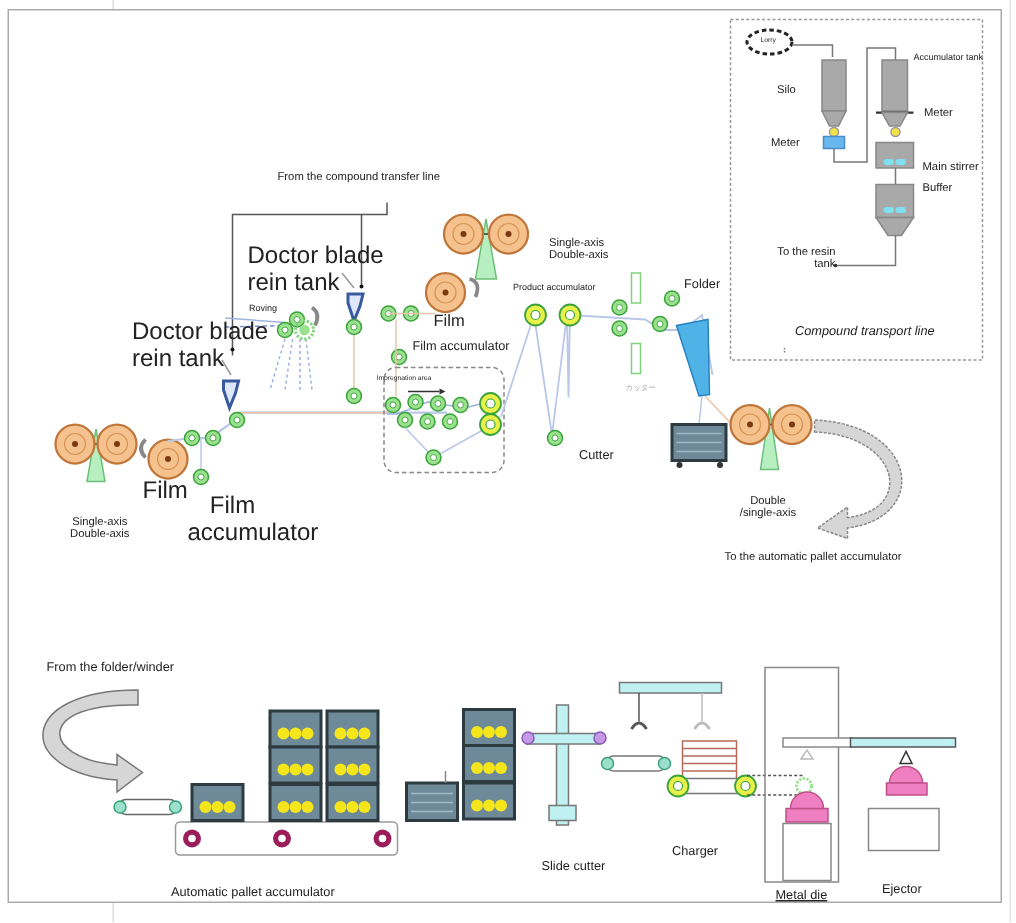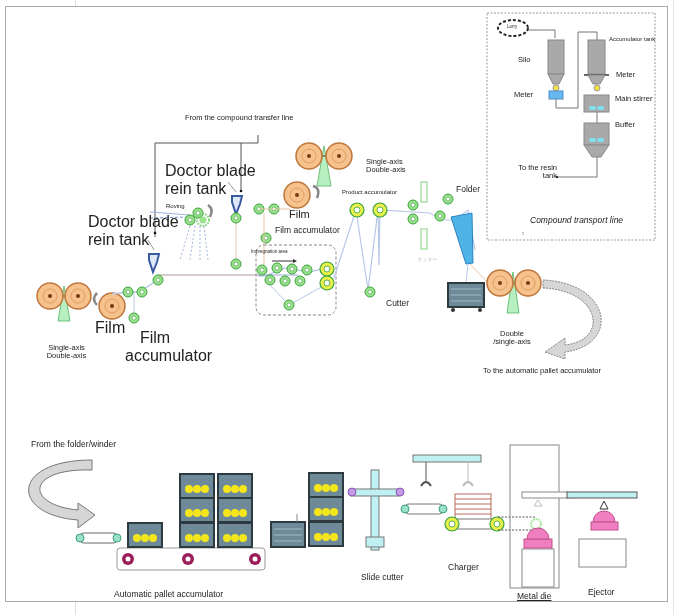--- a/index.html
+++ b/index.html
@@ -290,21 +290,21 @@
     <rect x="591" y="522" width="27" height="8" fill="#ef7fc0" stroke="#c0508a"></rect>
     <rect x="579" y="539" width="47" height="28" fill="#fff" stroke="#888"></rect>
   </g>
 </svg>
 
 <div class="lbl s6" style="left:507px;top:25px;font-size:4.5px;">Lorry</div>
 <div class="lbl s6" style="left:609px;top:36px;">Accumulator tank</div>
 <div class="lbl s7" style="left:518px;top:56px;">Silo</div>
 <div class="lbl s7" style="left:514px;top:91px;">Meter</div>
 <div class="lbl s7" style="left:616px;top:71px;">Meter</div>
-<div class="lbl s7" style="left:615px;top:95px;">Main stirrer</div>
+<div class="lbl s7" style="left:615px;top:107px;">Main stirrer</div>
 <div class="lbl s7" style="left:615px;top:121px;">Buffer</div>
 <div class="lbl s7 c" style="left:505px;top:164px;width:52px;text-align:right;">
   <div>To the resin</div>
   <div>tank</div>
 </div>
 <div class="lbl s8" style="left:530px;top:216px;font-style:italic;">Compound transport line</div>
 
 <div class="lbl s7" style="left:185px;top:114px;text-align:right;">From the compound transfer line</div>
 <div class="lbl s10 c" style="left:165px;top:162px;width:60px;">
   <div>Doctor blade</div>

